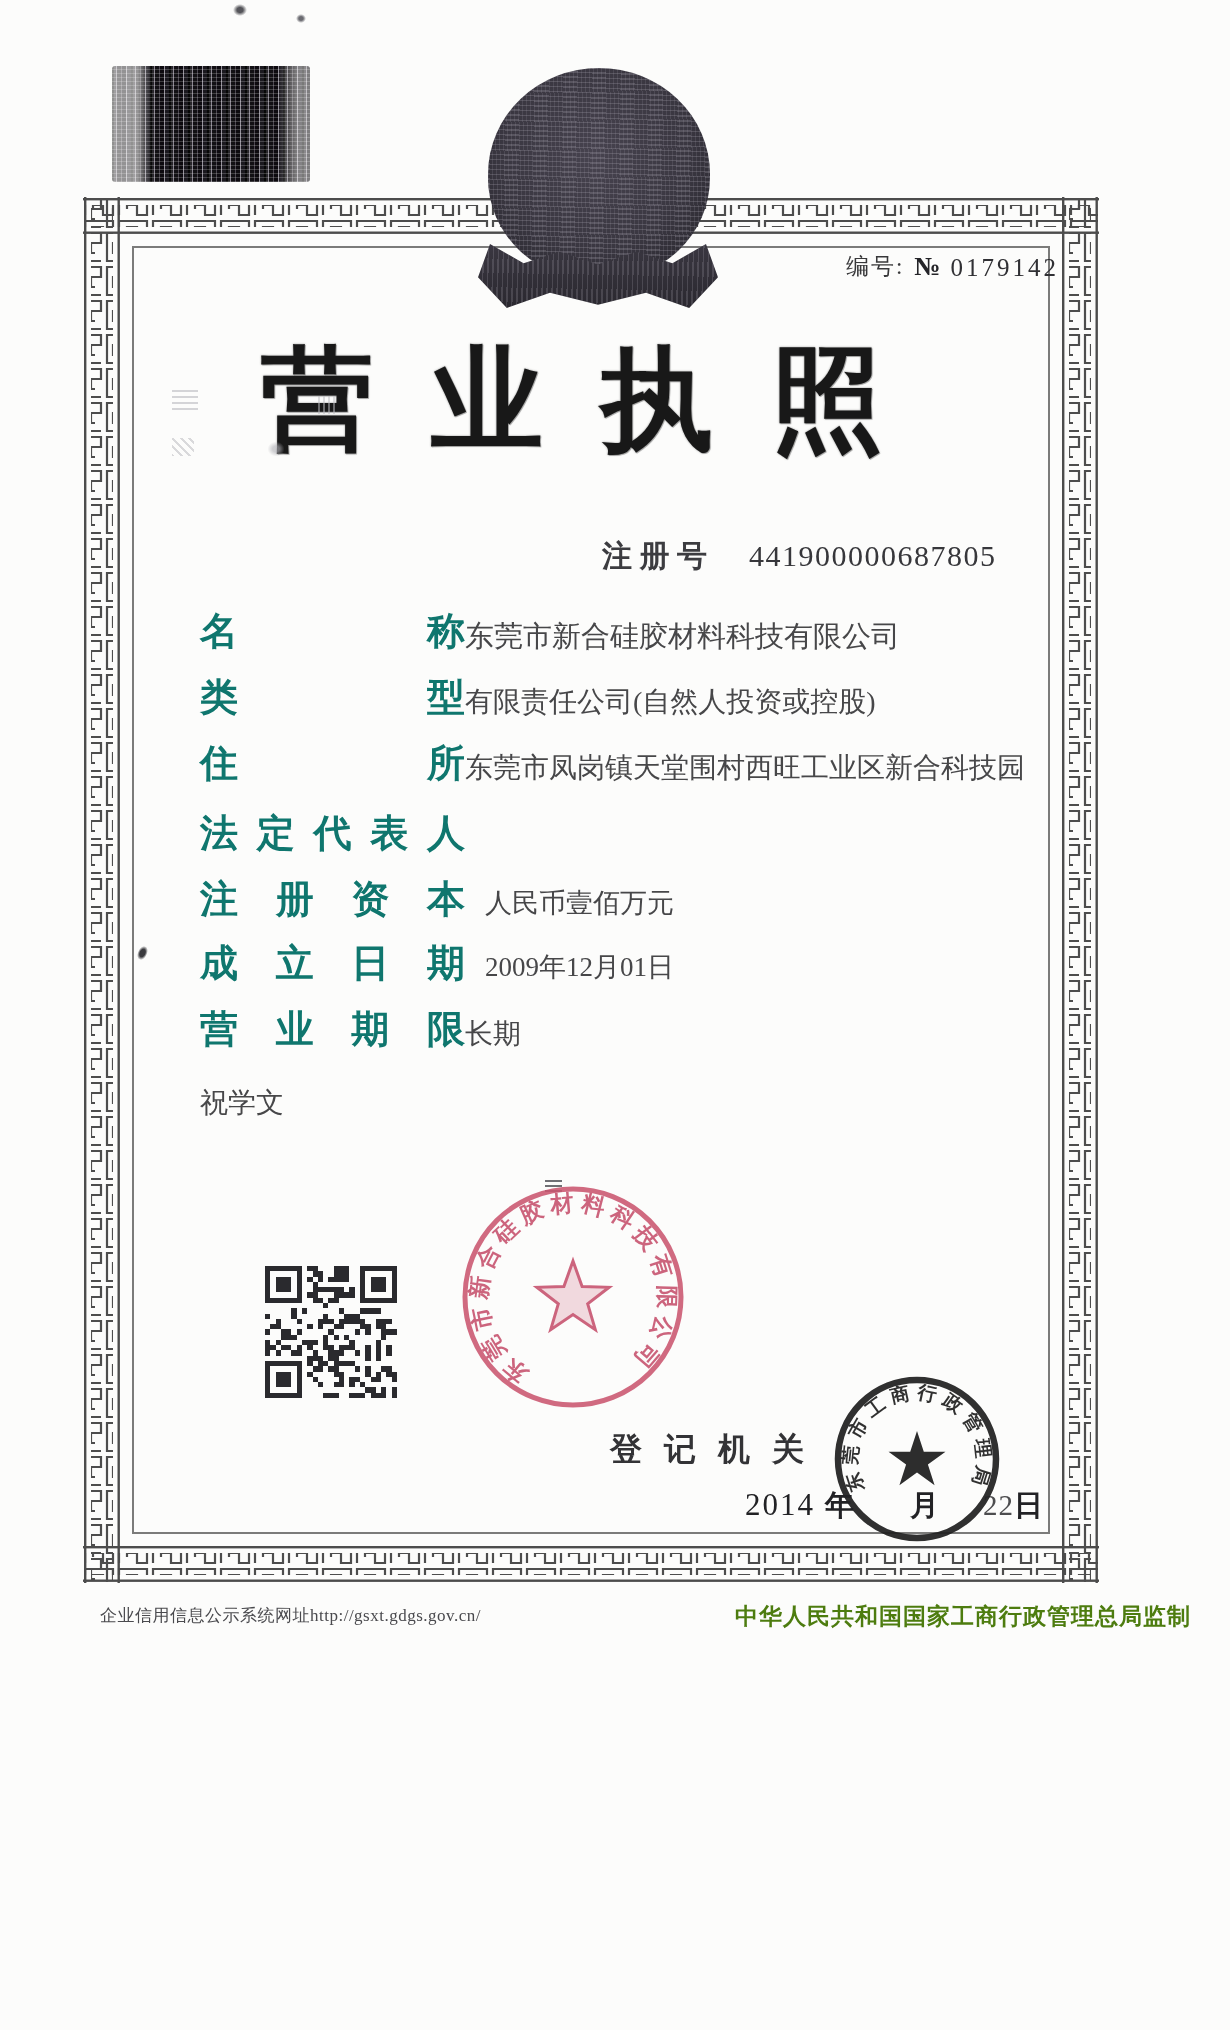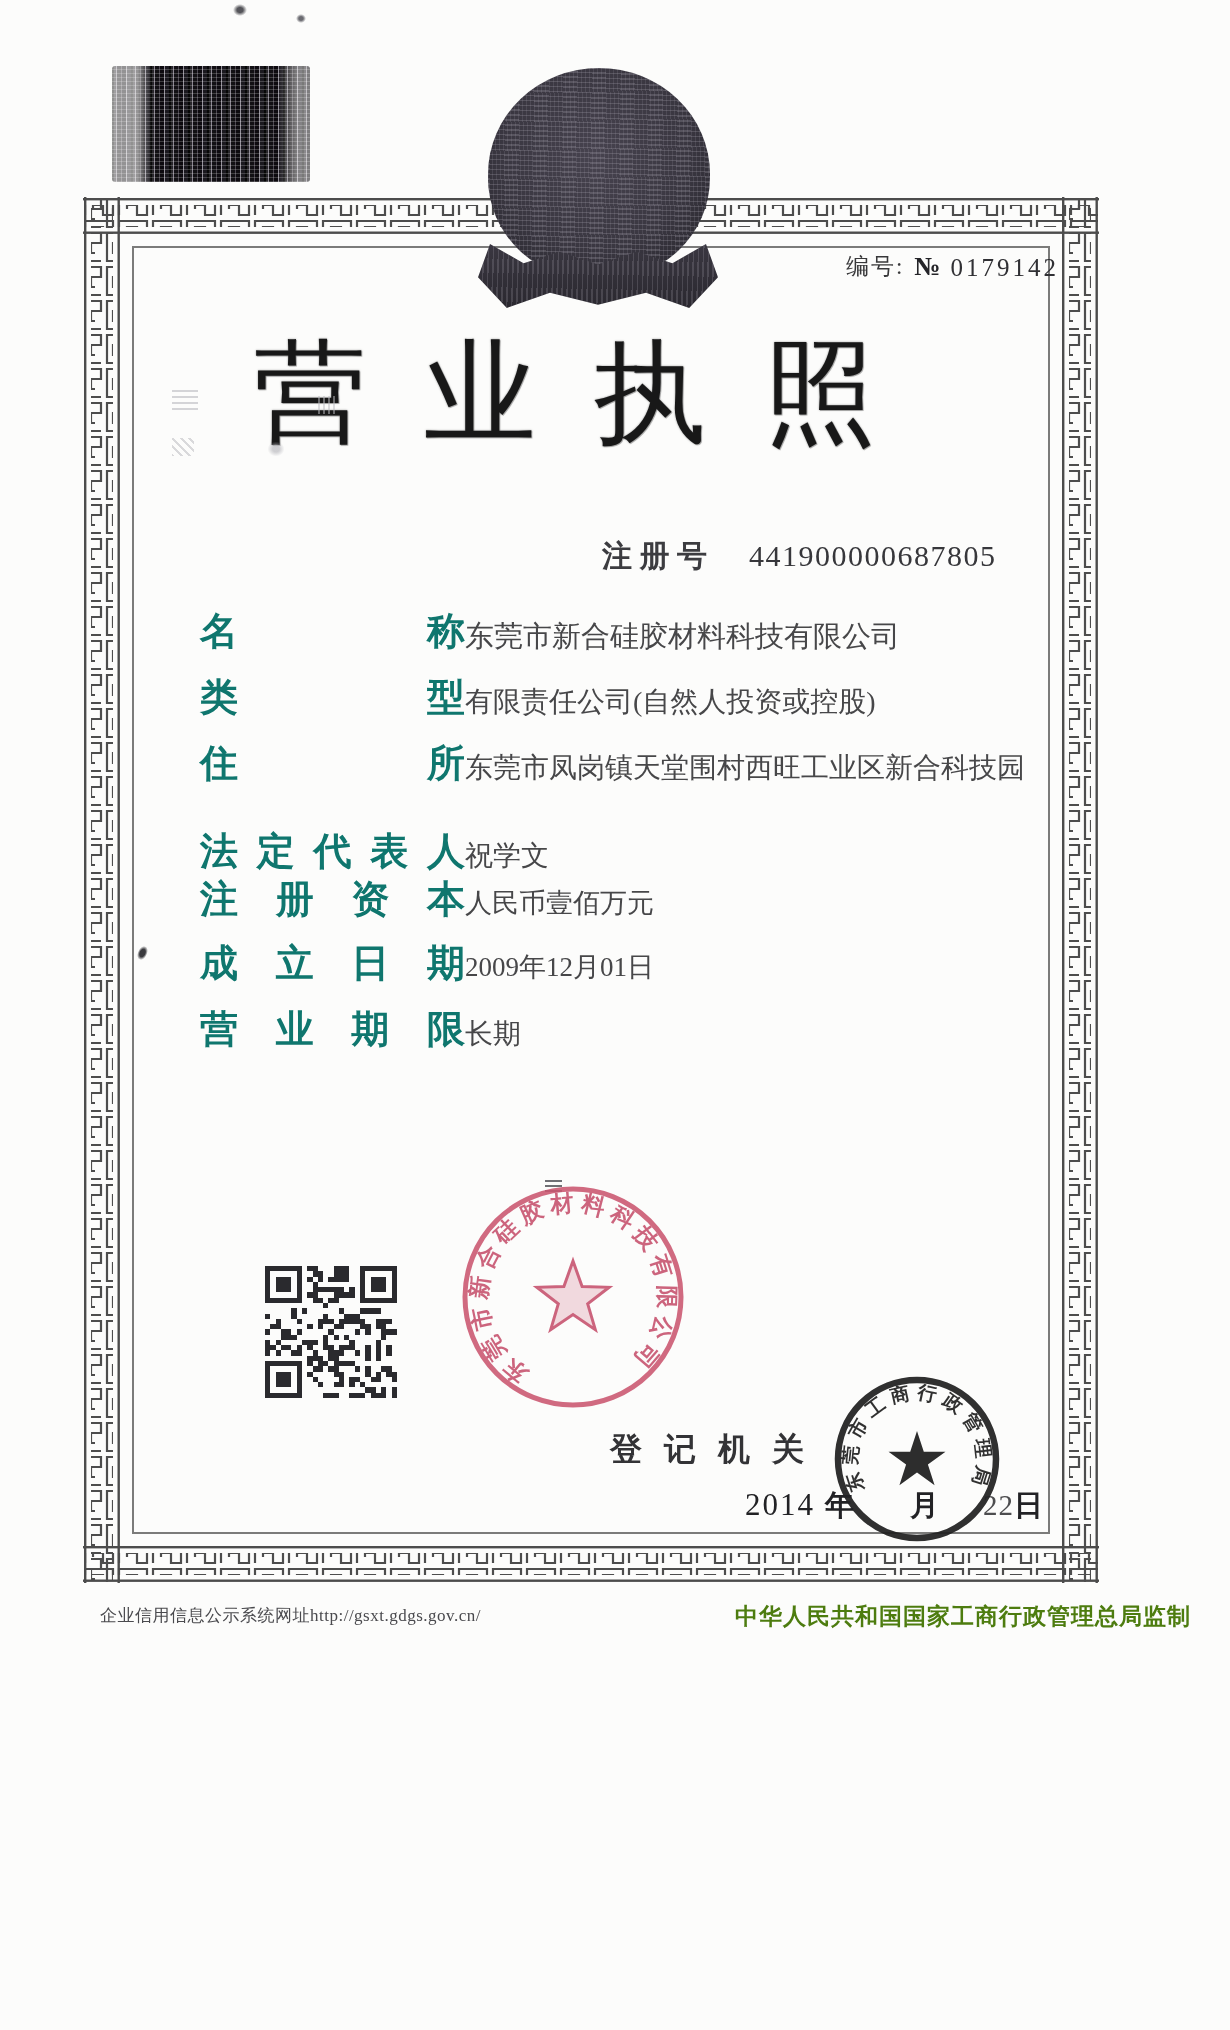--- a/index.html
+++ b/index.html
@@ -51,43 +51,43 @@
   .inner-line{position:absolute;inset:50px;border:2px solid #5a5a5a;opacity:.8;}
 
   
   .serial{position:absolute;left:846px;top:251px;z-index:4;display:flex;align-items:flex-end;gap:10px;color:#38383a;}
   .serial .lab{font-size:23px;letter-spacing:2px;}
   .serial .no-mark{font-size:26px;font-weight:700;color:#242428;}
   .serial .digits{font-size:25px;letter-spacing:3px;color:#303034;}
 
   
   .title{
-    position:absolute;left:254px;top:318px;margin:0;z-index:4;
+    position:absolute;left:254px;top:318px;margin:7px;z-index:4;
     font-family:"DejaVu Sans","Liberation Sans",sans-serif;
-    font-size:112px;font-weight:400;letter-spacing:58px;color:#181818;
+    font-size:112px;font-weight:700;letter-spacing:58px;color:#181818;
     text-shadow:0 0 2px rgba(35,35,35,.55), 1px 1px 0 rgba(0,0,0,.25);
     white-space:nowrap;
   }
 
   
   .reg-line{position:absolute;left:602px;top:536px;z-index:4;display:flex;align-items:baseline;gap:42px;}
   .reg-label{font-size:30px;color:#3c3c40;font-weight:600;}
   .reg-number{font-size:30px;letter-spacing:1.5px;color:#37373b;}
 
   
   .field-row{position:absolute;left:200px;width:862px;display:flex;align-items:flex-start;z-index:4;}
   .f-label{
     width:265px;flex:0 0 265px;
     font-size:38px;font-weight:600;color:#0f766e;line-height:1.05;
     text-align:justify;text-align-last:justify;text-justify:inter-character;
   }
   .f-value{font-size:28px;color:#474749;margin-top:7px;line-height:1.2;white-space:nowrap;}
-  .row-1{top:612px;} .row-2{top:678px;} .row-3{top:744px;} .row-4{top:832px;}
+  .row-1{top:612px;} .row-2{top:678px;} .row-3{top:744px;} .row-4{top:814px;flex-direction:column;}
   .row-5{top:880px;} .row-6{top:944px;} .row-7{top:1010px;} .row-8{top:1070px;}
-  .row-6 .f-value,.row-5 .f-value{font-size:27px;}
+  .row-6 .f-value,.row-5 .f-value{font-size:27px;margin-left:20px;}
   .scope-value{
     white-space:normal;width:585px;font-size:19px;line-height:1.5;color:#3e3e42;
     text-align:justify;margin-top:9px;font-weight:600;
   }
 
   
   .qr{position:absolute;left:265px;top:1266px;width:132px;height:132px;z-index:4;}
 
   
   .red-stamp{position:absolute;left:453px;top:1177px;width:240px;height:240px;z-index:5;opacity:.88;}

